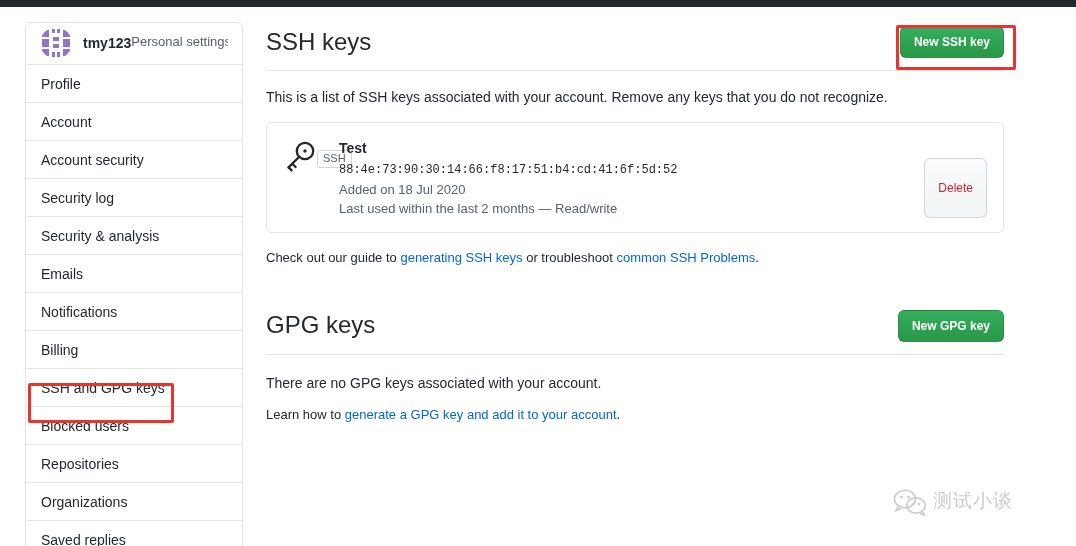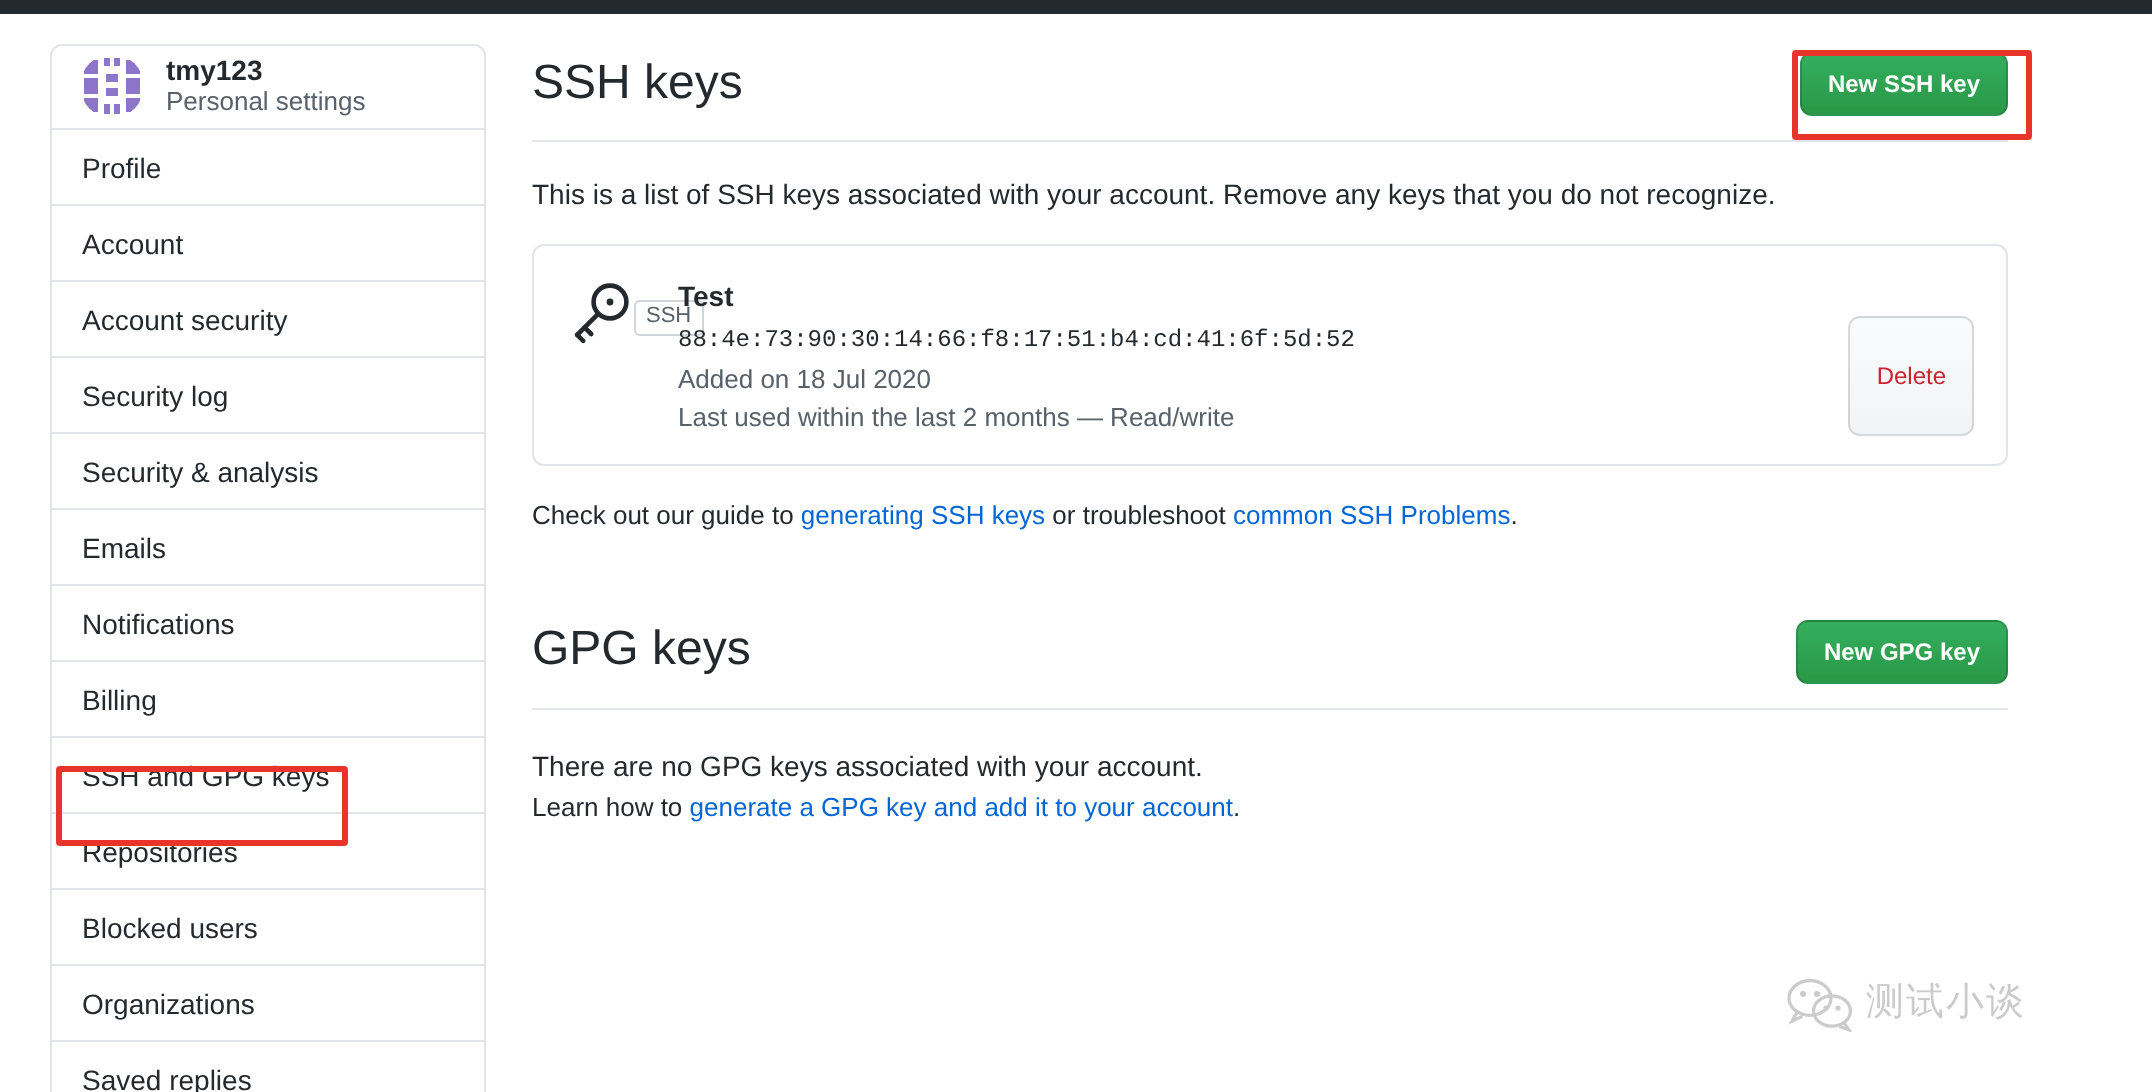--- a/index.html
+++ b/index.html
@@ -58,21 +58,21 @@
     width: 32px;
     height: 32px;
     border-radius: 50%;
     flex: 0 0 32px;
     overflow: hidden;
     background: #ffffff;
     margin-right: 11px;
   }
   .profile-text {
     display: flex;
-    flex-direction: column;
+    flex-direction: row;
     line-height: 1.15;
     overflow: hidden;
   }
   .profile-name {
     font-size: 14px;
     font-weight: bold;
     color: #24292e;
     white-space: nowrap;
   }
   .profile-sub {
@@ -235,20 +235,21 @@
   .gpg-head { margin-top: 38px; gap: 28px; }
   .gpg-empty {
     font-size: 14px;
     color: #24292e;
     margin-top: 18px;
     line-height: 1.5;
   }
   .gpg-learn {
     font-size: 13px;
     color: #24292e;
+    margin-top: 11px;
     line-height: 1.5;
   }
 
   
   .annot-btn {
     position: absolute;
     left: 896px;
     top: 18px;
     width: 120px;
     height: 45px;
@@ -319,22 +320,22 @@
 
     <a class="nav-item" href="#">Profile</a>
     <a class="nav-item" href="#">Account</a>
     <a class="nav-item" href="#">Account security</a>
     <a class="nav-item" href="#">Security log</a>
     <a class="nav-item" href="#">Security &amp; analysis</a>
     <a class="nav-item" href="#">Emails</a>
     <a class="nav-item" href="#">Notifications</a>
     <a class="nav-item" href="#">Billing</a>
     <a class="nav-item" href="#">SSH and GPG keys</a>
+    <a class="nav-item" href="#">Blocked users</a>
     <a class="nav-item" href="#">Repositories</a>
-    <a class="nav-item" href="#">Blocked users</a>
     <a class="nav-item" href="#">Organizations</a>
     <a class="nav-item" href="#">Saved replies</a>
   </nav>
 
   <div class="main">
 
     <div class="section-head">
       <h2 class="section-title">SSH keys</h2>
       <button class="btn-green">New SSH key</button>
     </div>

